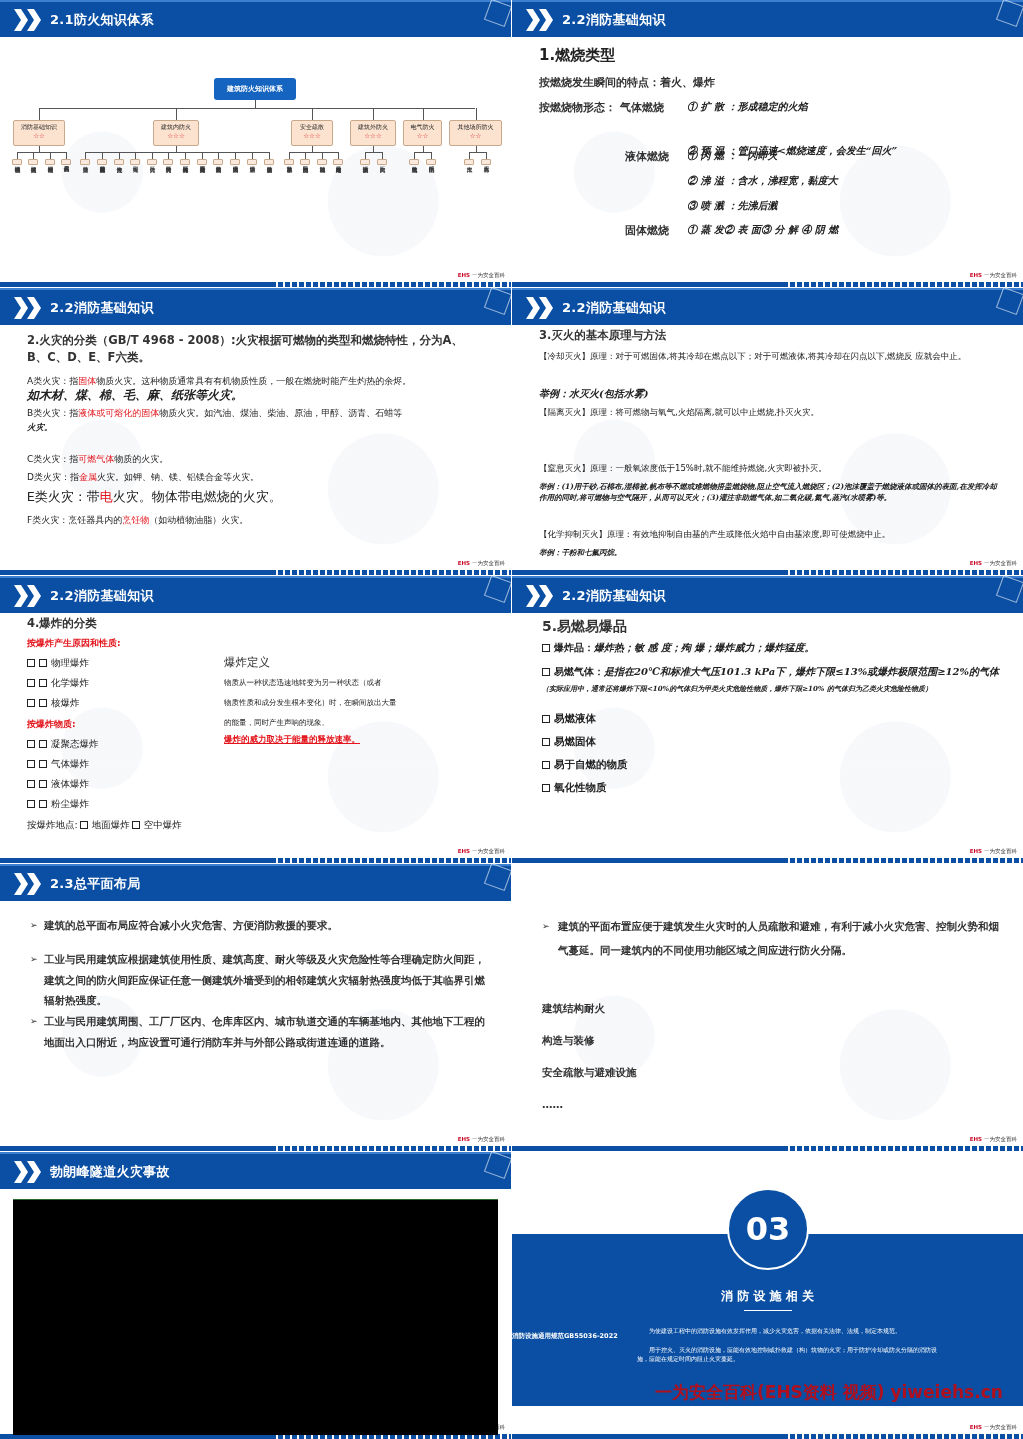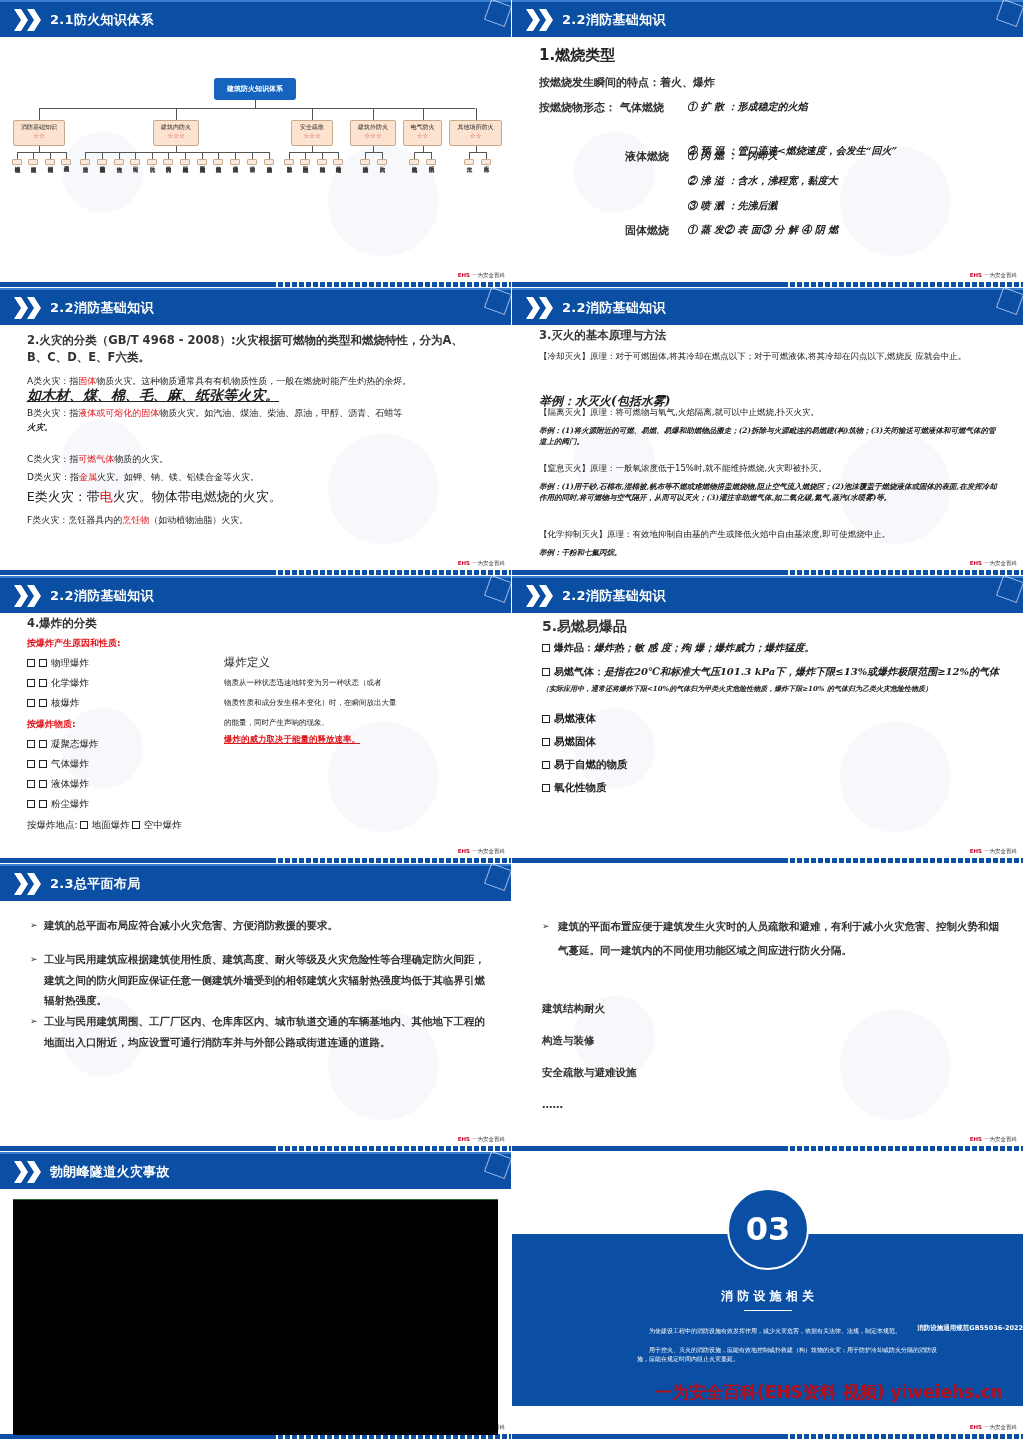--- a/index.html
+++ b/index.html
@@ -192,21 +192,21 @@
             <path d="M13 0h7l7 11-7 11h-7l7-11z" fill="#fff"></path>
           </svg></span>
         <span class="title">2.2消防基础知识</span>
         <span class="deco"></span>
       </div>
       <div class="footer">
         <div class="stripes"></div>
       </div>
       <div class="logo"><b>EHS</b><span style="margin-left: 2px;">一为安全百科</span></div>
       <div class="h1" style="left: 27px; top: 44px; width: 455px; font-size: 11.5px; line-height: 17px; color: rgb(51, 51, 51);">2.火灾的分类（GB/T 4968 - 2008）:火灾根据可燃物的类型和燃烧特性，分为A、B、C、D、E、F六类。</div>
-      <div class="p" style="left: 27px; top: 86px; width: 450px; font-size: 9px; line-height: 14px;"><span>A类火灾：指</span><span class="red">固体</span><span>物质火灾。这种物质通常具有有机物质性质，一般在燃烧时能产生灼热的余烬。</span><br><span class="serif" style="font-size: 14px; text-decoration: underline;">如木材、煤、棉、毛、麻、纸张等火灾。</span></div>
+      <div class="p" style="left: 27px; top: 86px; width: 450px; font-size: 9px; line-height: 14px;"><span>A类火灾：指</span><span class="red">固体</span><span>物质火灾。这种物质通常具有有机物质性质，一般在燃烧时能产生灼热的余烬。</span><br><span class="serif" style="font-size: 12px;">如木材、煤、棉、毛、麻、纸张等火灾。</span></div>
       <div class="p" style="left: 27px; top: 164px; width: 450px; font-size: 9px; line-height: 14px;"><span>C类火灾：指</span><span class="red">可燃气体</span><span>物质的火灾。</span></div>
       <div class="p" style="left: 27px; top: 118px; width: 450px; font-size: 9px; line-height: 14px;"><span>B类火灾：指</span><span class="red">液体或可熔化的固体</span><span>物质火灾。如汽油、煤油、柴油、原油，甲醇、沥青、石蜡等</span><br><span class="serif" style="font-size: 8.5px;">火灾。</span></div>
       <div class="p" style="left: 27px; top: 182px; width: 450px; font-size: 9px; line-height: 14px;"><span>D类火灾：指</span><span class="red">金属</span><span>火灾。如钾、钠、镁、铝镁合金等火灾。</span></div>
       <div class="p" style="left: 27px; top: 203px; width: 450px; font-size: 13px; line-height: 14px; font-family: Liberation Mono, monospace;"><span>E类火灾：带</span><span class="red">电</span><span>火灾。物体带电燃烧的火灾。</span></div>
       <div class="p" style="left: 27px; top: 225px; width: 450px; font-size: 9px; line-height: 14px;"><span>F类火灾：烹饪器具内的</span><span class="red">烹饪物</span><span>（如动植物油脂）火灾。</span></div>
     </div>
     <div class="slide" id="slide3" style="left: 512px; top: 288px;">
       <div class="hdr">
         <span class="chev"><svg viewBox="0 0 30 22">
             <path d="M0 0h7l7 11-7 11H0l7-11z" fill="#fff"></path>
@@ -214,23 +214,22 @@
           </svg></span>
         <span class="title">2.2消防基础知识</span>
         <span class="deco"></span>
       </div>
       <div class="footer">
         <div class="stripes"></div>
       </div>
       <div class="logo"><b>EHS</b><span style="margin-left: 2px;">一为安全百科</span></div>
       <div class="h1" style="left: 27px; top: 40px; font-size: 11.5px; color: rgb(51, 51, 51);">3.灭火的基本原理与方法</div>
       <div class="p" style="left: 27px; top: 62px; width: 460px; font-size: 8.5px; line-height: 12px;"><span>【冷却灭火】</span><span>原理：对于可燃固体,将其冷却在燃点以下；对于可燃液体,将其冷却在闪点以下,燃烧反 应就会中止。</span></div>
-      <div class="p serif" style="left: 27px; top: 100px; width: 460px; font-size: 12px; line-height: 11px; margin-top: 8px;">举例：水灭火(包括水雾)</div>
+      <div class="p serif" style="left: 27px; top: 100px; width: 460px; font-size: 10px; line-height: 11px;">举例：水灭火(包括水雾)</div>
       <div class="p" style="left: 27px; top: 118px; width: 460px; font-size: 8.5px; line-height: 12px;"><span>【隔离灭火】</span><span>原理：将可燃物与氧气,火焰隔离,就可以中止燃烧,扑灭火灾。</span></div>
-      <div class="p serif" style="left: 27px; top: 137px; width: 460px; font-size: 7.5px; line-height: 11px;">举例：(1)将火源附近的可燃、易燃、易爆和助燃物品搬走；(2)拆除与火源毗连的易燃建(构)筑物；(3)关闭输送可燃液体和可燃气体的管道上的阀门。</div>
       <div class="p" style="left: 27px; top: 174px; width: 460px; font-size: 8.5px; line-height: 12px;"><span>【窒息灭火】</span><span>原理：一般氧浓度低于15%时,就不能维持燃烧,火灾即被扑灭。</span></div>
       <div class="p serif" style="left: 27px; top: 193px; width: 460px; font-size: 7.5px; line-height: 11px;">举例：(1)用干砂,石棉布,湿棉被,帆布等不燃或难燃物捂盖燃烧物,阻止空气流入燃烧区；(2)泡沫覆盖于燃烧液体或固体的表面,在发挥冷却作用的同时,将可燃物与空气隔开，从而可以灭火；(3)灌注非助燃气体,如二氧化碳,氮气,蒸汽(水喷雾)等。</div>
       <div class="p" style="left: 27px; top: 240px; width: 460px; font-size: 8.5px; line-height: 12px;"><span>【化学抑制灭火】</span><span>原理：有效地抑制自由基的产生或降低火焰中自由基浓度,即可使燃烧中止。</span></div>
       <div class="p serif" style="left: 27px; top: 259px; width: 460px; font-size: 7.5px; line-height: 11px;">举例：干粉和七氟丙烷。</div>
     </div>
     <div class="slide" id="slide4" style="left: 0px; top: 576px;">
       <div class="hdr">
         <span class="chev"><svg viewBox="0 0 30 22">
             <path d="M0 0h7l7 11-7 11H0l7-11z" fill="#fff"></path>
             <path d="M13 0h7l7 11-7 11h-7l7-11z" fill="#fff"></path>
@@ -325,19 +324,19 @@
     </div>
     <div class="slide" id="slide9" style="left: 512px; top: 1152px;">
       <div class="footer">
         <div class="stripes"></div>
       </div>
       <div class="logo"><b>EHS</b><span style="margin-left: 2px;">一为安全百科</span></div>
       <div class="sec-band"></div>
       <div class="sec-circle">03</div>
       <div class="p" style="left: 0px; width: 100%; text-align: center; top: 136px; color: rgb(255, 255, 255); font-size: 12px; font-weight: bold;">消 防 设 施 相 关</div>
       <div class="line" style="left: 232px; top: 158px; width: 48px; height: 1px; background: rgb(255, 255, 255);"></div>
-      <div class="p" style="left: 0px; width: 100%; text-align: right; top: 172px; color: rgb(255, 255, 255); font-size: 6.5px; font-weight: bold;">消防设施通用规范GB55036-2022</div>
+      <div class="p" style="left: 0px; width: 100%; text-align: left; top: 180px; color: rgb(255, 255, 255); font-size: 6.5px; font-weight: bold;">消防设施通用规范GB55036-2022</div>
       <div class="p" style="left: 125px; top: 174px; width: 300px; color: rgb(255, 255, 255); font-size: 6px; line-height: 9px; text-indent: 12px;">为使建设工程中的消防设施有效发挥作用，减少火灾危害，依据有关法律、法规，制定本规范。</div>
       <div class="p" style="left: 125px; top: 193px; width: 300px; color: rgb(255, 255, 255); font-size: 6px; line-height: 9px; text-indent: 12px;">用于控火、灭火的消防设施，应能有效地控制或扑救建（构）筑物的火灾；用于防护冷却或防火分隔的消防设施，应能在规定时间内阻止火灾蔓延。</div>
     </div>
   </div>
 
 <div class="watermark">一为安全百科(EHS资料 视频) yiweiehs.cn</div>
 
 </body></html>

